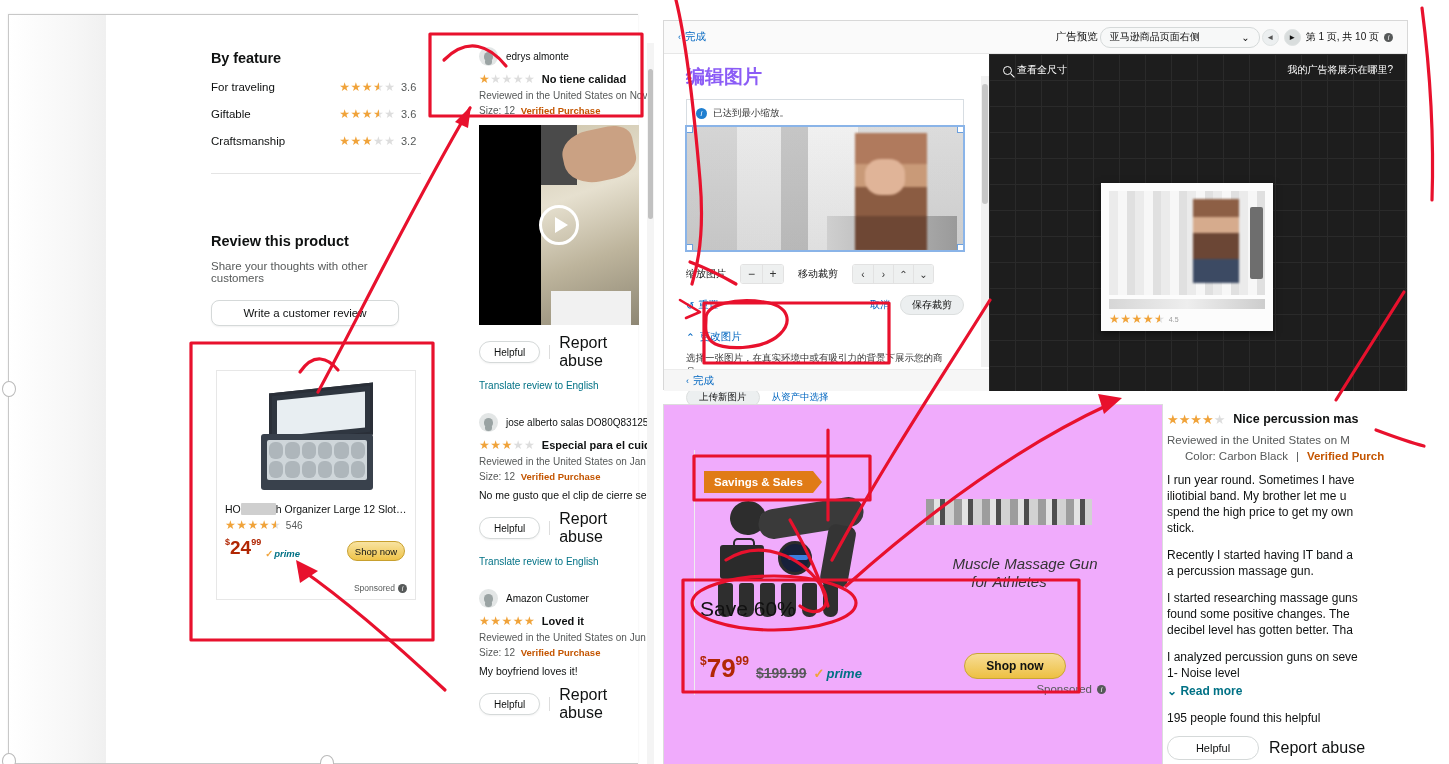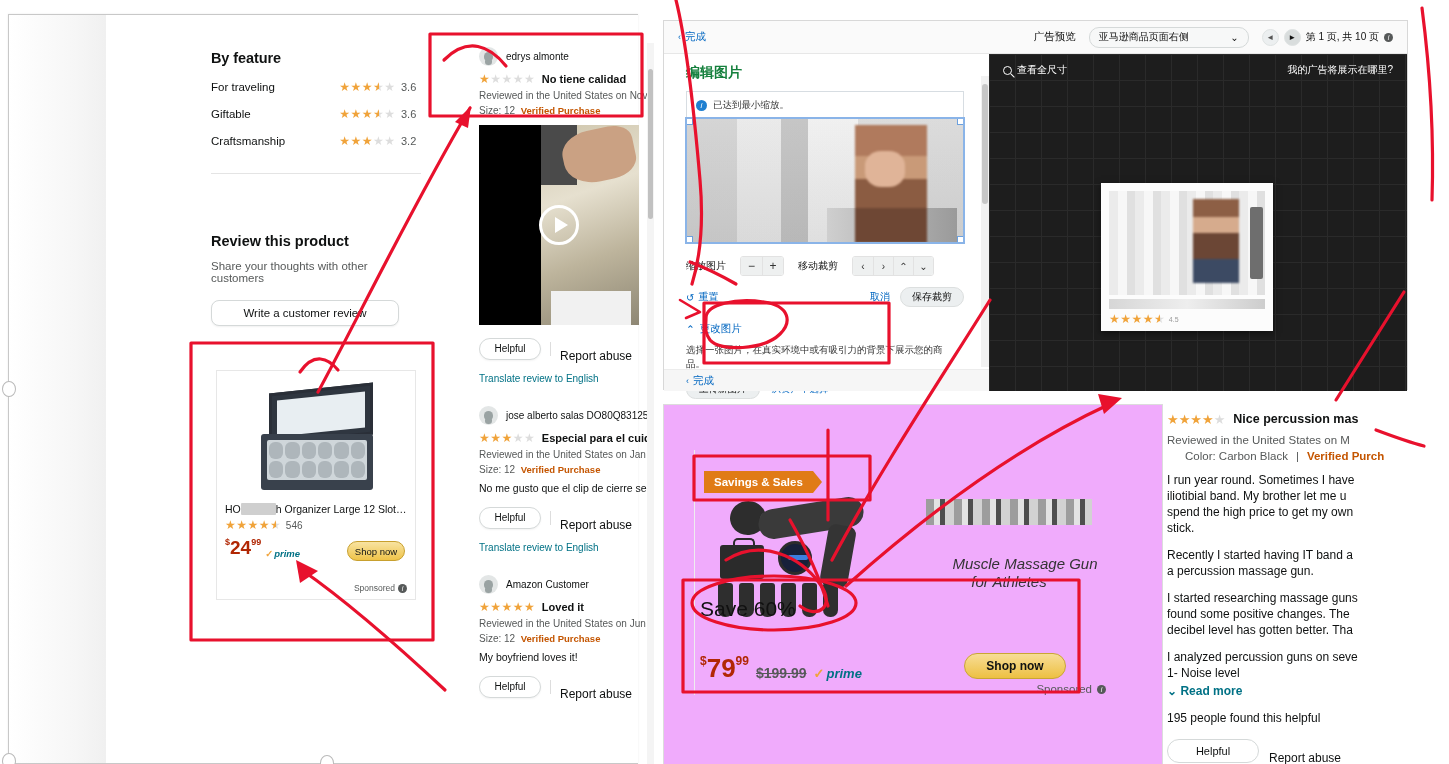--- a/index.html
+++ b/index.html
@@ -123,21 +123,21 @@
   .rev-sub { font-size:10px; color:#565959; margin-top:4px; white-space:nowrap;}
   .vp { color:#c45500; font-weight:bold; font-size:9.5px; }
   .rev-body { font-size:10.5px; color:#0f1111; margin-top:7px; white-space:nowrap;}
   .rev-actions { display:flex; align-items:center; gap:9px; margin-top:9px;}
   .helpful {
     width:62px;height:22px;border:1px solid #d5d9d9;border-radius:11px;background:#fff;
     font-size:10px;color:#0f1111;display:flex;align-items:center;justify-content:center;
     box-shadow:0 1px 2px rgba(0,0,0,.05);
   }
   .divider-v { width:1px;height:14px;background:#ddd;}
-  .report { font-size:12px; color:#0f1111;margin-top:15px; }
+  .report { font-size:16px; color:#0f1111; }
   .translate { font-size:10px; color:#007185; margin-top:10px; }
   .vid-thumb {
     margin-top:9px; width:160px; height:200px; background:#000; position:relative; overflow:hidden;
   }
   .vid-img{
     position:absolute; left:62px; top:0; right:0; bottom:0;
     background:
       linear-gradient(160deg,#cfc6ad 0%,#e6e0cf 35%,#bdb49c 65%,#8e8774 100%);
   }
   .vid-hand{
@@ -161,38 +161,38 @@
   #ad-editor {
     position:absolute; left:663px; top:20px; width:745px; height:370px;
     background:#fff; border:1px solid #d8d8d8;
   }
   .ed-topbar {
     height:33px; background:#fafafa; border-bottom:1px solid #e7e7e7;
     display:flex; align-items:center; padding:0 14px; justify-content:space-between;
   }
   .lnk-back { font-size:10.5px; color:#0066c0; display:flex; align-items:center; gap:4px;}
   .chev { font-size:9px; }
-  .ed-toolbar { display:flex; align-items:center; gap:13px; }
+  .ed-toolbar { display:flex; align-items:center; gap:2px; }
   .tb-label { font-size:10.5px; color:#111; }
   .select-box {
     width:160px;height:21px;border:1px solid #d5d9d9;border-radius:10px;background:#f7f8f8;
     display:flex;align-items:center;justify-content:space-between;padding:0 9px;
     font-size:10px;color:#111;
   }
   .pager { display:flex; align-items:center; gap:5px;}
   .pg-btn{
     width:17px;height:17px;border-radius:50%;background:#eceff0;border:1px solid #dfe3e3;
     display:flex;align-items:center;justify-content:center;font-size:8px;color:#555;
   }
   .pg-btn.on{ background:#d9dddd; color:#111;}
   .pg-text{ font-size:10px;color:#111;}
 
   .ed-body { display:flex; height:337px; }
   .ed-left { width:325px; padding:10px 0 0 22px; position:relative; }
-  .ed-h1 { font-size:14px; font-weight:bold; color:#15803d; }
+  .ed-h1 { font-size:19px; font-weight:bold; color:#8b5cf6; }
   .ed-panel { margin-top:9px; width:278px; border:1px solid #d7dde2; background:#fff; }
   .note { display:flex; align-items:center; gap:6px; padding:7px 9px; font-size:9.5px; color:#333;}
   .note .i {
     width:11px;height:11px;border-radius:50%;background:#1f7fd0;color:#fff;
     font-size:8px;display:flex;align-items:center;justify-content:center;font-style:italic;flex:none;
   }
   .crop-area {
     position:relative; height:123px; margin:0 0 0 0;
     background:linear-gradient(180deg,#e9eff5,#dfe7ee);
     outline:2px solid #8ab4e8; overflow:hidden;

